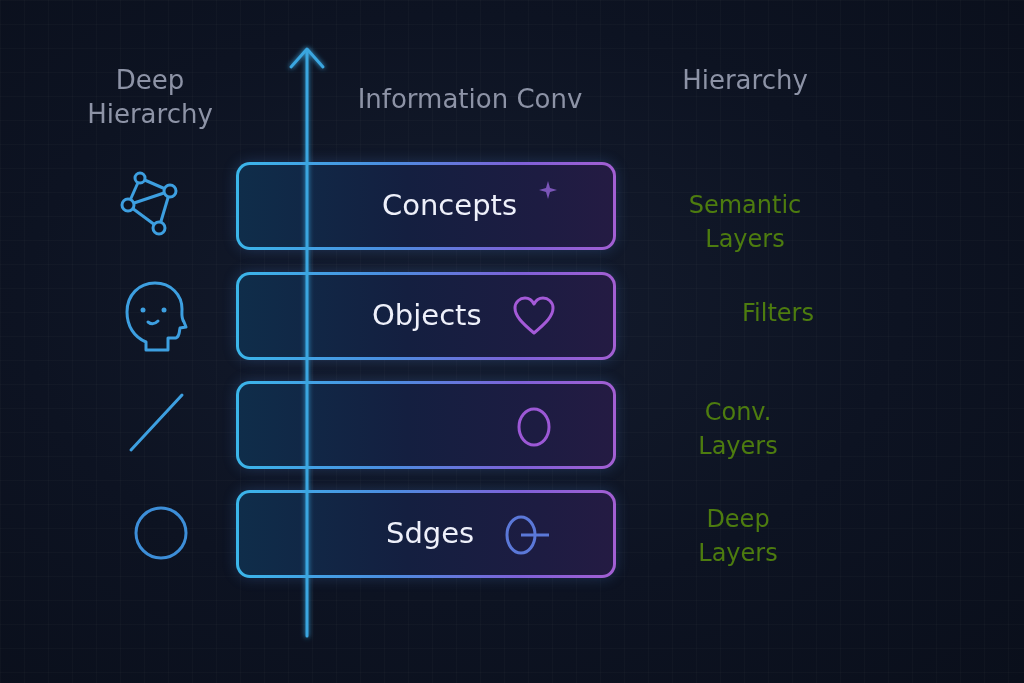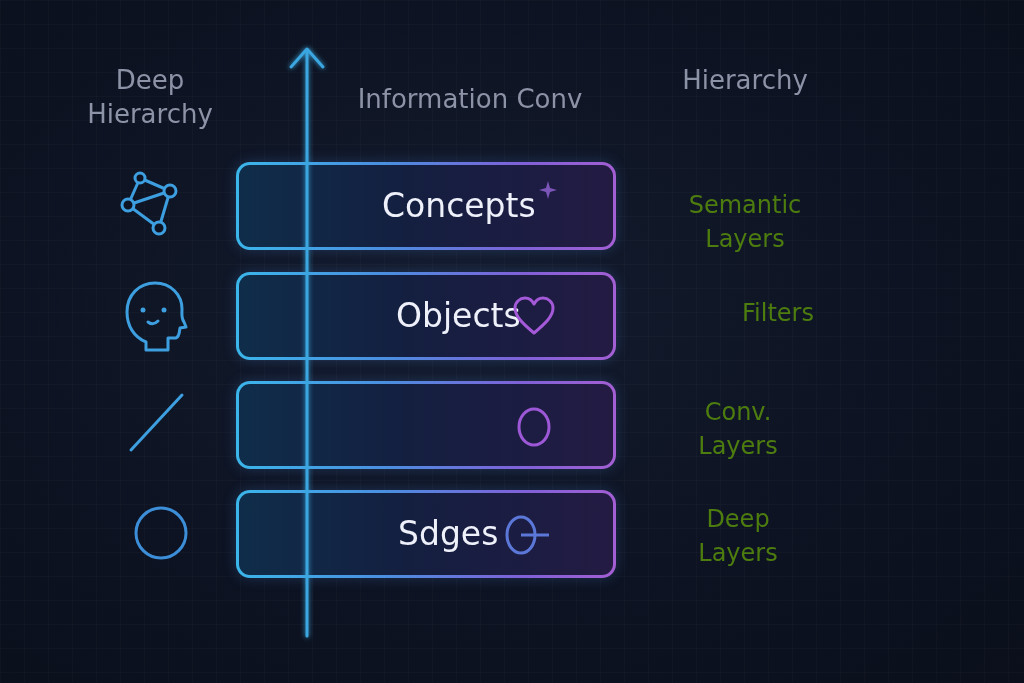--- a/index.html
+++ b/index.html
@@ -31,21 +31,21 @@
     background: linear-gradient(90deg, #3bb6ea 0%, #4b8ee0 40%, #7f61d8 75%, #a35fd3 100%);
     box-shadow: 0 0 14px rgba(80,140,230,0.25);
   }
   .layer-inner {
     width:100%; height:100%; border-radius:11px;
     background: linear-gradient(90deg, #0f2d4a 0%, #141f40 45%, #1d1c42 80%, #241b43 100%);
     position:relative;
   }
   .layer-label {
     position:absolute; top:50%; transform:translateY(-52%);
-    color:#eef0fa; font-size:33px; white-space:nowrap;
+    color:#eef0fa; font-size:29px; white-space:nowrap;
   }
   .layer-icon { position:absolute; }
 
   .left-icon { position:absolute; }
 
   .ai-label {
     position:absolute; color:#4d7c0f; font-size:24px; line-height:34px;
     text-align:center; width:180px;
   }
 </style>
@@ -67,38 +67,38 @@
   <div class="layer-inner">
     <span class="layer-label" style="left:143px;">Concepts</span>
     <svg class="layer-icon" style="left:298px; top:14px;" width="22" height="22" viewBox="0 0 22 22">
       <path d="M11 2 L13 9 L20 11 L13 13 L11 20 L9 13 L2 11 L9 9 Z" fill="#7b55b8"></path>
     </svg>
   </div>
 </div>
 
 <div class="layer" style="top:272px;">
   <div class="layer-inner">
-    <span class="layer-label" style="left:157px;text-align:right;">Objects</span>
+    <span class="layer-label" style="left:133px;text-align:right;">Objects</span>
     <svg class="layer-icon" style="left:273px; top:20px;" width="44" height="42" viewBox="0 0 44 42">
       <path d="M22 38 C10 28 3 21 3 13 C3 7 8 3 13 3 C17 3 20 5 22 9 C24 5 27 3 31 3 C36 3 41 7 41 13 C41 21 34 28 22 38 Z" fill="none" stroke="#a45ad8" stroke-width="3" stroke-linejoin="round"></path>
     </svg>
   </div>
 </div>
 
 <div class="layer" style="top:381px;">
   <div class="layer-inner">
     <svg class="layer-icon" style="left:276px; top:22px;" width="38" height="42" viewBox="0 0 38 42">
       <ellipse cx="19" cy="21" rx="15" ry="18" fill="none" stroke="#9c58d6" stroke-width="3"></ellipse>
     </svg>
   </div>
 </div>
 
 <div class="layer" style="top:490px;">
   <div class="layer-inner">
-    <span class="layer-label" style="left:147px;margin-left:12px;">Sdges</span>
+    <span class="layer-label" style="left:147px;">Sdges</span>
     <svg class="layer-icon" style="left:264px; top:20px;" width="50" height="44" viewBox="0 0 50 44">
       <ellipse cx="18" cy="22" rx="14" ry="18" fill="none" stroke="#5b78d8" stroke-width="3"></ellipse>
       <line x1="18" y1="22" x2="46" y2="22" stroke="#5b78d8" stroke-width="3"></line>
     </svg>
   </div>
 </div>
 
 <svg class="axis" width="1024" height="683" style="pointer-events:none;">
   <defs>
     <filter id="glow" x="-50%" y="-50%" width="200%" height="200%">

